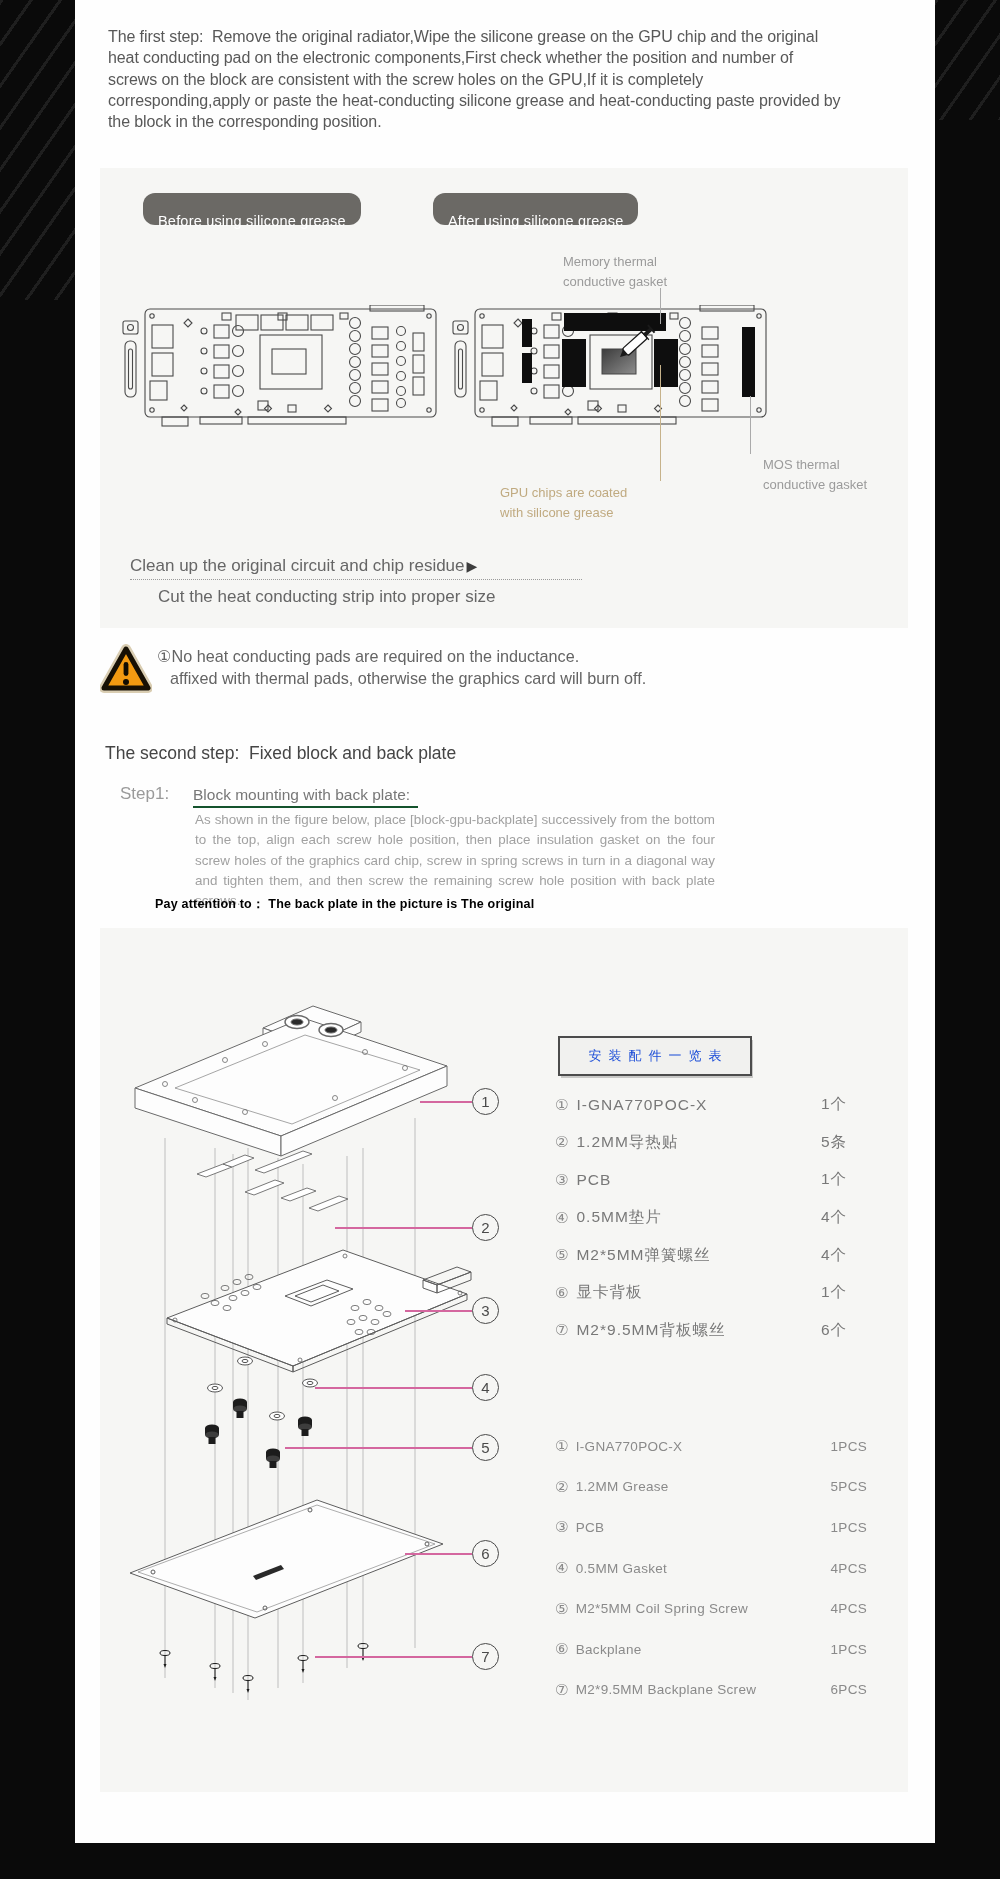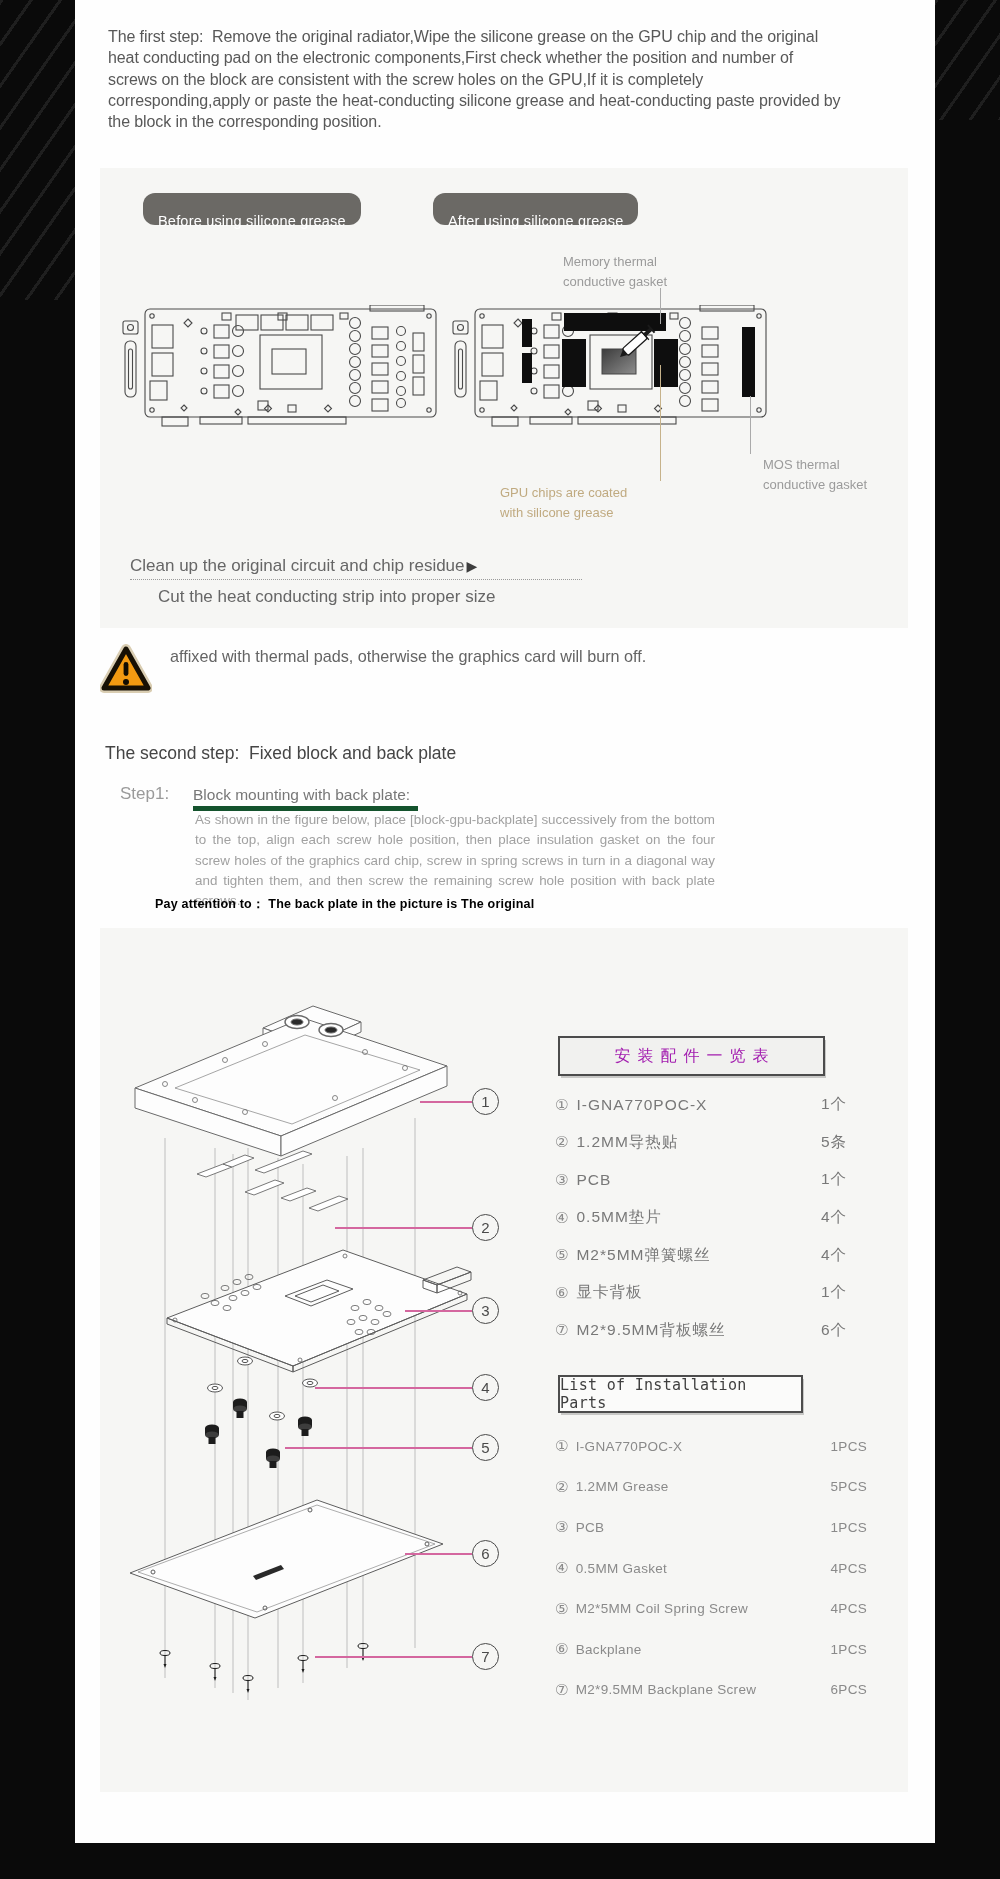--- a/index.html
+++ b/index.html
@@ -38,33 +38,33 @@
   .cleanwrap .arrow{color:#3d3d3d;font-size:14px;margin-left:2px;}
   .cutline{position:absolute;left:30px;top:419px;font-size:17px;color:#666;margin-left:28px;}
 
   .warnicon{position:absolute;left:25px;top:644px;}
   .warntext{position:absolute;left:82px;top:646px;font-size:16.2px;line-height:21.8px;color:#646464;}
   .warntext .ind{padding-left:13px;}
 
   .title2{position:absolute;left:30px;top:743px;font-size:17.5px;color:#454545;white-space:pre-wrap;}
   .step1{position:absolute;left:45px;top:784px;font-size:17px;color:#9a9a9a;}
   .stepheading{position:absolute;left:118px;top:786px;font-size:15.5px;color:#777;
-    border-bottom:5px solid #14532d;padding:0 8px 2px 0;}
+    border-bottom:2px solid #14532d;padding:0 8px 2px 0;}
   .stepbody{position:absolute;left:120px;top:810px;width:520px;font-size:13.4px;line-height:20.3px;
     color:#a1a1a1;text-align:justify;}
   .attention{position:absolute;left:80px;top:896px;font-size:12.5px;font-weight:bold;color:#000000;letter-spacing:.2px;}
 
   .explodedsvg{position:absolute;left:5px;top:60px;width:370px;height:740px;}
   .plead{position:absolute;height:2px;background:#d4679f;}
   .callout{position:absolute;left:372px;width:27px;height:27px;border:1.5px solid #4a4a4a;border-radius:50%;
     color:#4a4a4a;font-size:15px;display:flex;align-items:center;justify-content:center;background:transparent;}
 
   .hdrbox{position:absolute;border:2px solid #4c4c4c;display:flex;align-items:center;justify-content:center;
     box-shadow:2px 3px 0 -1px #c8c8c6;}
-  .cnhdr{left:458px;top:108px;width:267px;height:40px;background:#f1f1ef;font-size:16px;color:#a21caf;
+  .cnhdr{left:458px;top:108px;width:194px;height:40px;background:#f1f1ef;font-size:13px;color:#1d4ed8;
     letter-spacing:7px;padding-left:7px;}
   .enhdr{left:458px;top:447px;width:245px;height:38px;background:#fbfbfa;
     font-family:"DejaVu Sans Mono","Liberation Sans",monospace,sans-serif;font-size:15px;color:#3f3f3f;letter-spacing:.3px;}
 
   .rows{position:absolute;display:flex;flex-direction:column;}
   .cnrows{left:455px;top:158px;width:292px;}
   .enrows{left:455px;top:498px;width:312px;}
   .crow{display:flex;align-items:center;}
   .cnrows .crow{height:37.6px;font-size:15.5px;color:#787878;letter-spacing:1px;}
   .enrows .crow{height:40.6px;font-family:"DejaVu Sans Mono","Liberation Sans",monospace,sans-serif;
@@ -258,20 +258,21 @@
       <div class="cutline">Cut the heat conducting strip into proper size</div>
     </section>
 
     <svg class="warnicon" width="52" height="50" viewBox="0 0 52 50">
       <path d="M26 5 L48 44 L4 44 Z" fill="none" stroke="#d9cdb2" stroke-width="10" stroke-linejoin="round"></path>
       <path d="M26 5 L48 44 L4 44 Z" fill="#f39a11" stroke="#171004" stroke-width="5" stroke-linejoin="round"></path>
       <rect x="23.6" y="18" width="4.8" height="14" rx="2.4" fill="#120d02"></rect>
       <circle cx="26" cy="38" r="3" fill="#120d02"></circle>
     </svg>
     <div class="warntext">
+      <div>①No heat conducting pads are required on the inductance.</div>
       <div class="ind">affixed with thermal pads, otherwise the graphics card will burn off.</div>
     </div>
 
     <div class="title2">The second step:  Fixed block and back plate</div>
     <div class="step1">Step1:</div>
     <div class="stepheading">Block mounting with back plate:</div>
     <div class="stepbody">As shown in the figure below, place [block-gpu-backplate] successively from the bottom to the top, align each screw hole position, then place insulation gasket on the four screw holes of the graphics card chip, screw in spring screws in turn in a diagonal way and tighten them, and then screw the remaining screw hole position with back plate screws.</div>
     <div class="attention">Pay attention to： The back plate in the picture is The original</div>
 
     <section class="panel panel2">
@@ -483,21 +484,20 @@
             <span class="clabel">显卡背板</span>
             <span class="cqty">1个</span>
           </div>
         <div class="crow">
             <span class="cnum">⑦</span>
             <span class="clabel">M2*9.5MM背板螺丝</span>
             <span class="cqty">6个</span>
           </div>
       </div>
 
-      <div class="hdrbox enhdr">List of Installation Parts</div>
       <div class="rows enrows">
         <div class="crow">
             <span class="cnum">①</span>
             <span class="clabel">I-GNA770POC-X</span>
             <span class="cqty">1PCS</span>
           </div>
         <div class="crow">
             <span class="cnum">②</span>
             <span class="clabel">1.2MM Grease</span>
             <span class="cqty">5PCS</span>

